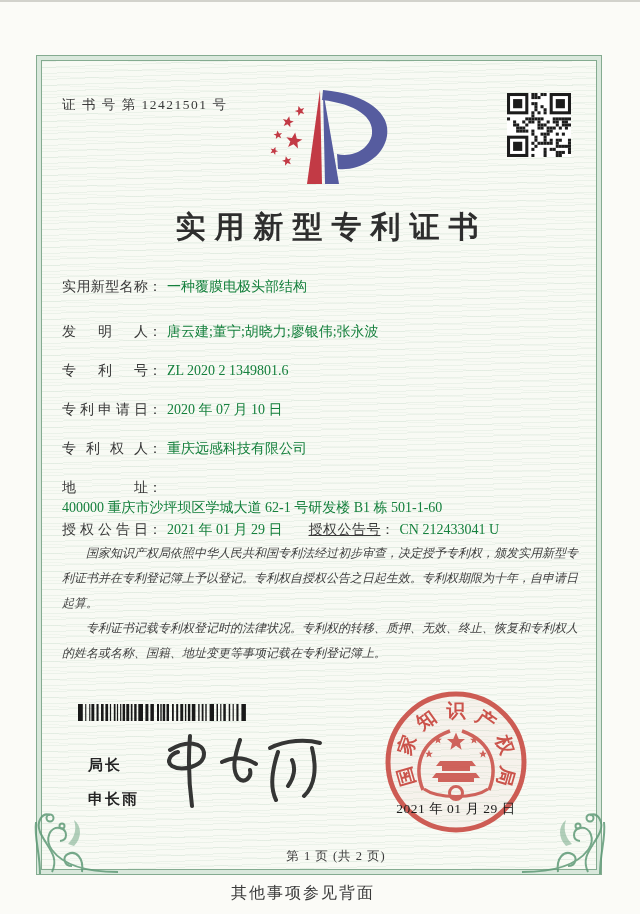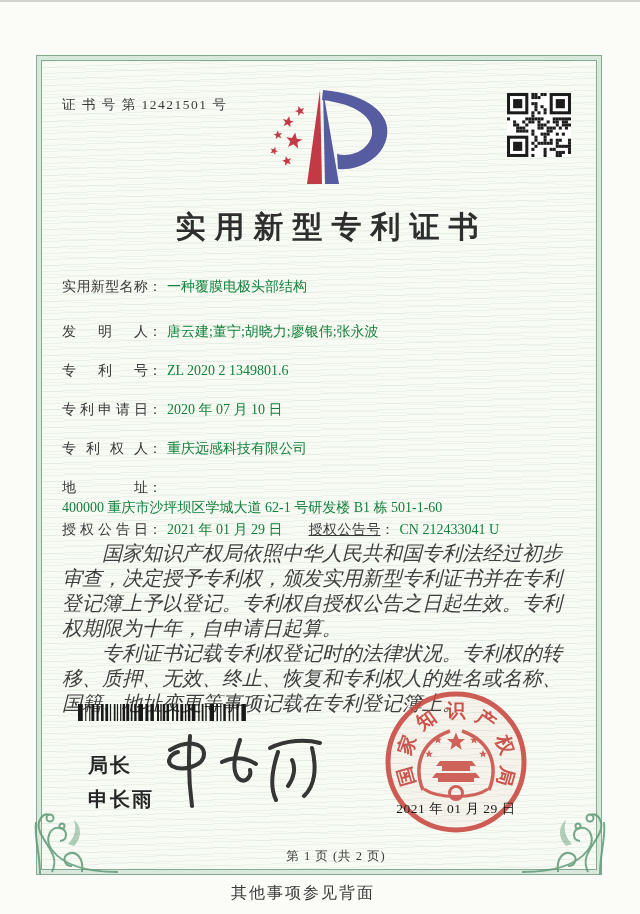--- a/index.html
+++ b/index.html
@@ -39,24 +39,24 @@
   .row{margin-bottom:18px;line-height:21px;white-space:nowrap;}
   .row.first{margin-bottom:24px;}
   .row.addr{margin-bottom:0;white-space:normal;}
   .lbl{display:inline-block;width:86px;text-align:justify;text-align-last:justify;text-justify:inter-character;vertical-align:top;}
   .lbl.small{width:72px;text-decoration:underline;}
   .colon{display:inline-block;vertical-align:top;margin-right:5px;}
   .val{display:inline-block;vertical-align:top;color:#15803d;}
   .val.addr-val{width:402px;line-height:20px;}
   .pair2{margin-left:26px;}
   .paras{position:absolute;left:62px;top:541px;width:518px;}
-  .paras p{margin:0;font-size:20px;line-height:25px;text-indent:2em;font-style:italic;color:#3f3f3f;}
+  .paras p{margin:0;font-size:12px;line-height:25px;text-indent:2em;font-style:italic;color:#3f3f3f;}
   .barcode{position:absolute;left:78px;top:704px;}
   .signer{position:absolute;left:88px;top:748px;font-family:Liberation Sans, sans-serif;
-    font-size:20px;line-height:34px;font-weight:600;color:#262626;letter-spacing:2px;}
+    font-size:15px;line-height:34px;font-weight:600;color:#262626;letter-spacing:2px;}
   .signature{position:absolute;left:152px;top:726px;}
   .seal{position:absolute;left:382px;top:688px;opacity:.93;}
   .seal-date{position:absolute;left:382px;top:800px;width:148px;text-align:center;
     font-size:13.5px;color:#1d1d1d;letter-spacing:.5px;z-index:6;}
   .page-info{position:absolute;left:53px;top:848px;width:566px;text-align:center;font-size:12.5px;letter-spacing:1px;color:#3a3a3a;}
   .back-note{position:absolute;left:20px;top:883px;width:566px;text-align:center;font-size:16px;letter-spacing:2px;color:#3a3a3a;}
   .orn{position:absolute;z-index:5;}
   .orn.left{left:26px;top:778px;}
   .orn.right{left:518px;top:778px;}
 </style>

